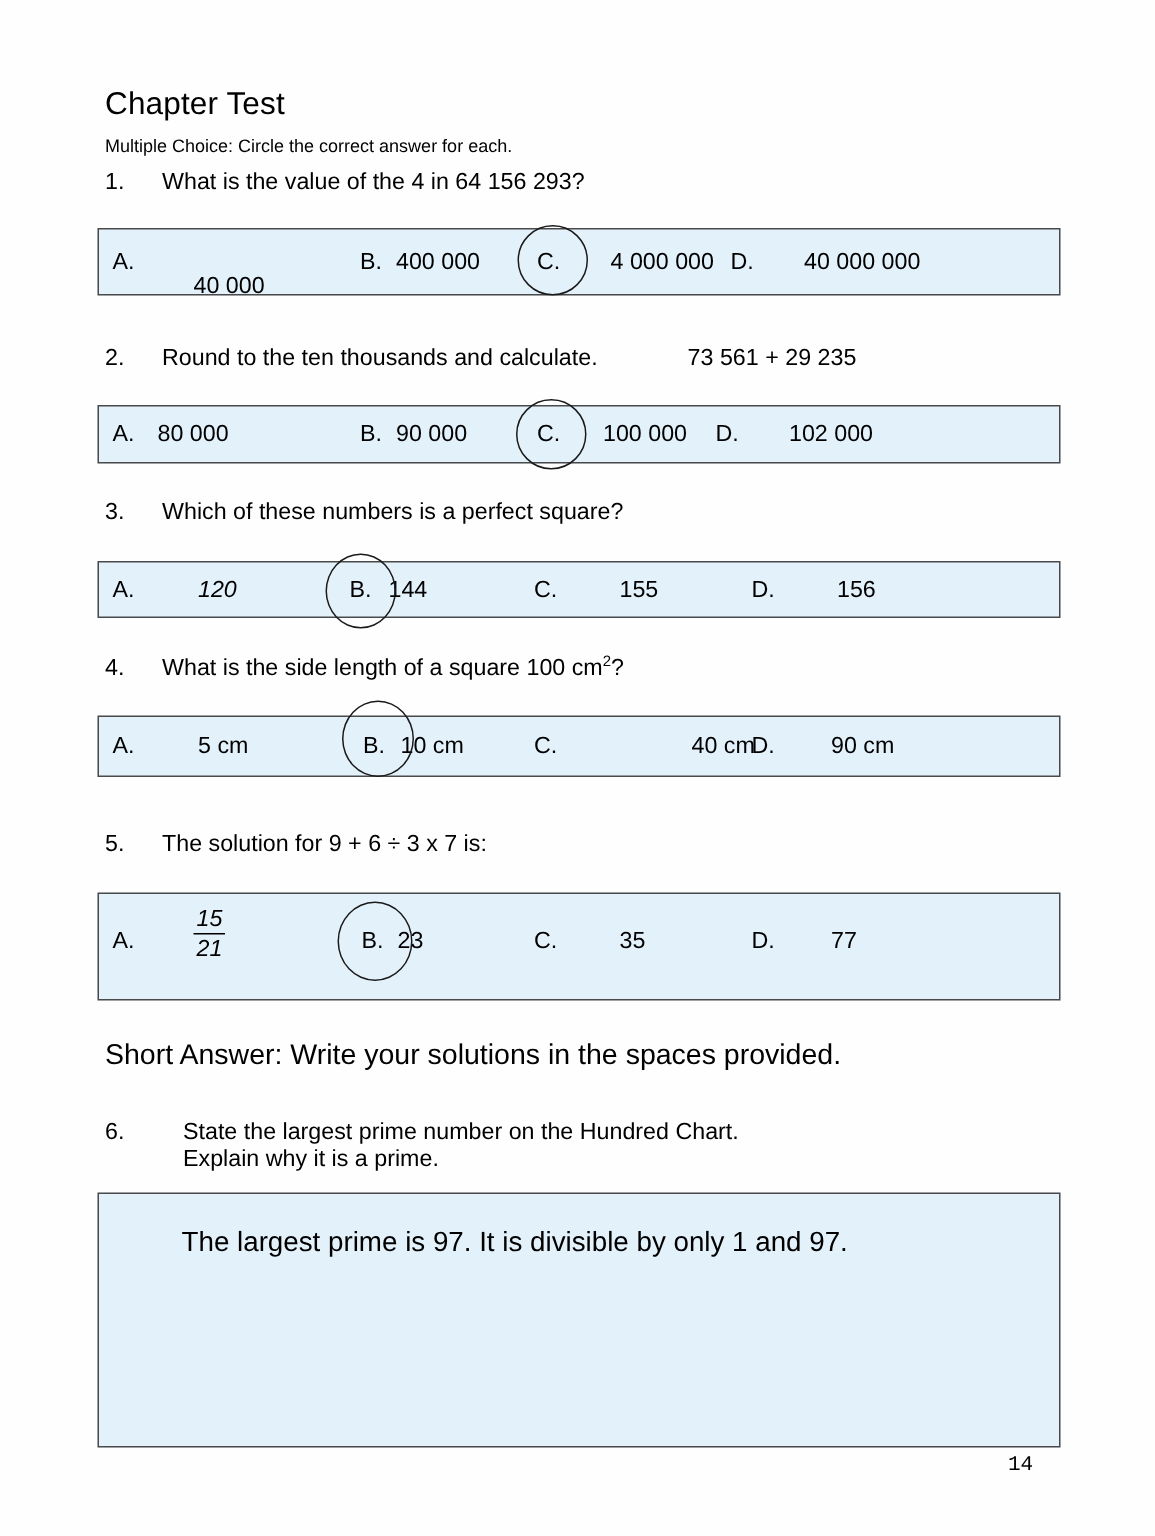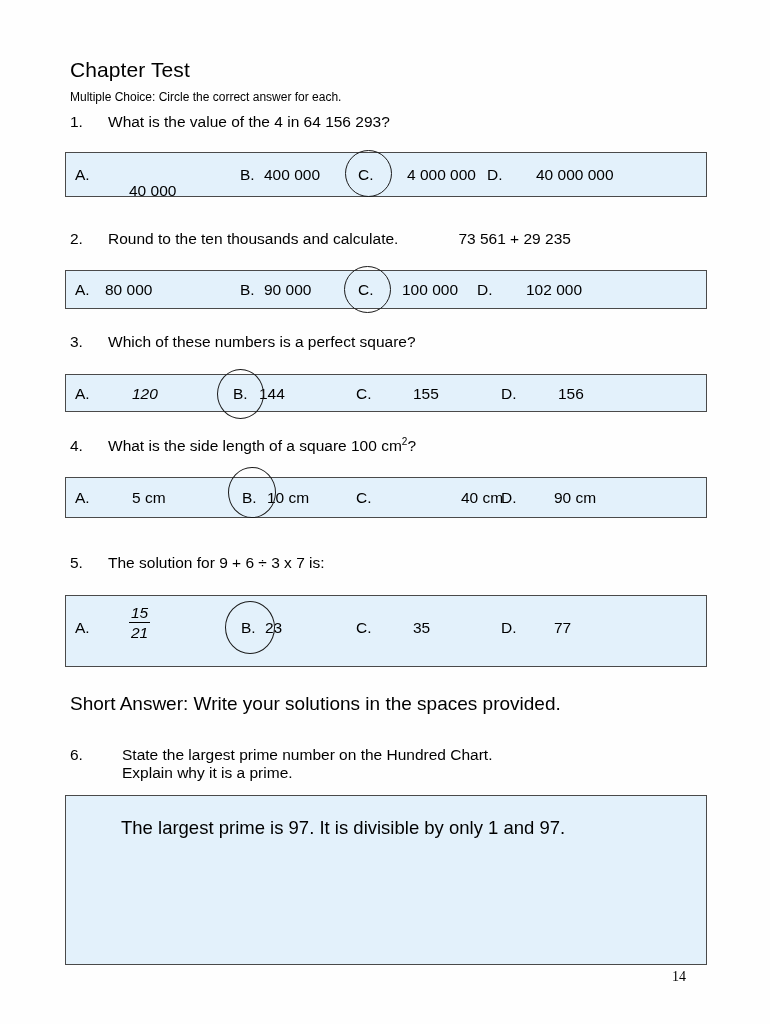--- a/index.html
+++ b/index.html
@@ -130,21 +130,21 @@
     line-height: 24px;
     white-space: nowrap;
     margin-left: 45px;
   }
 
   
   .pagenum {
     position: absolute;
     left: 672px;
     top: 968px;
-    font-family: Liberation Serif, serif;
+    font-family: Liberation Mono, monospace;
     font-size: 14px;
     line-height: 18px;
   }
 </style>
 </head>
 <body>
 
 <div class="page">
 
   <div class="h-title">Chapter Test</div>

